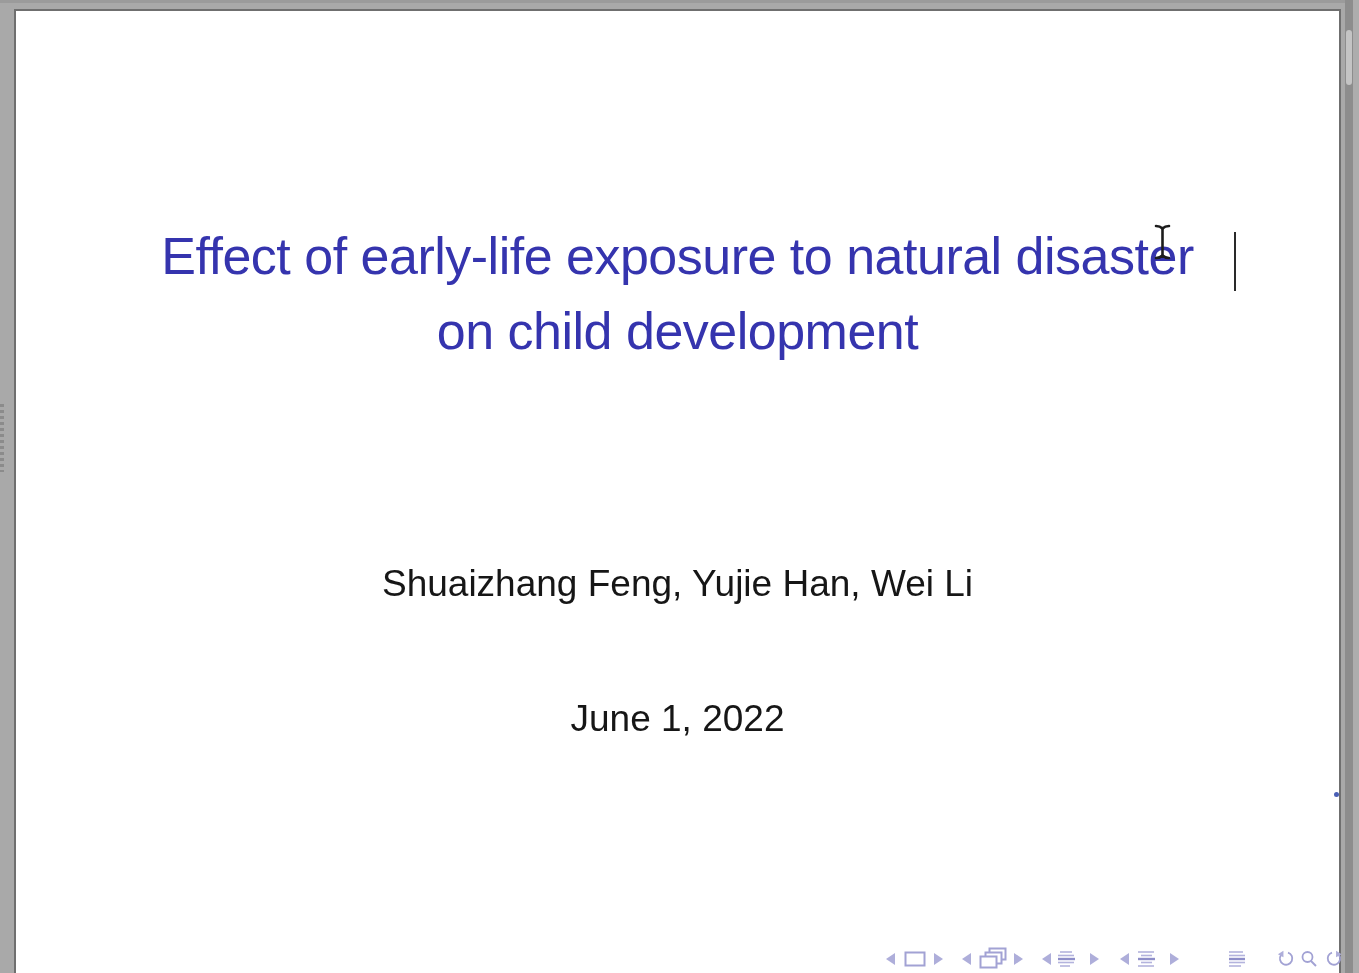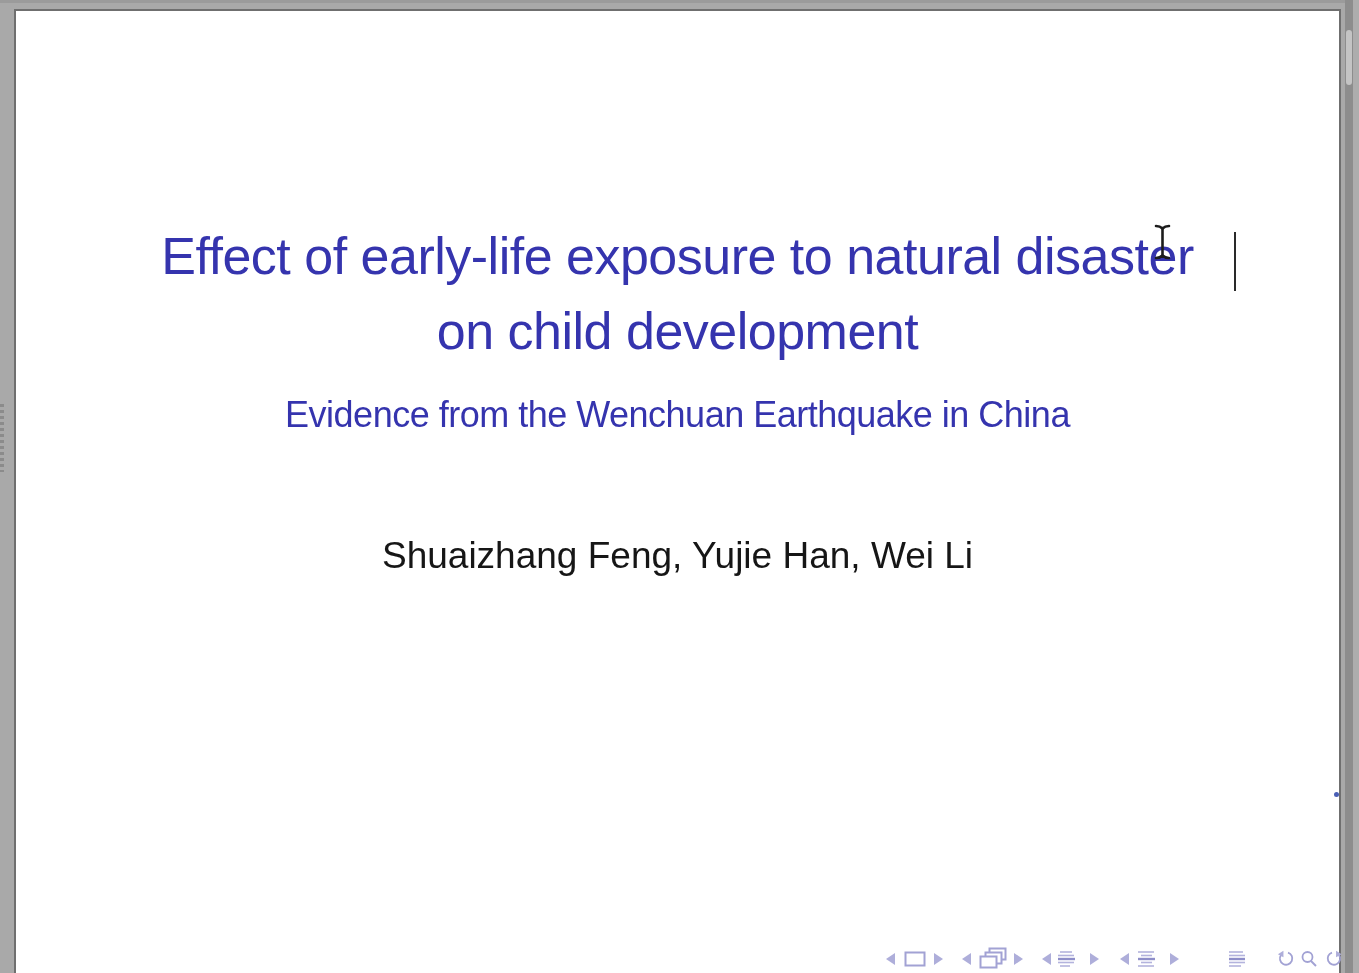--- a/index.html
+++ b/index.html
@@ -25,21 +25,21 @@
     position:absolute;left:14px;top:9px;width:1327px;height:964px;
     background:#ffffff;
     border:2px solid #6f6f6f;border-bottom:none;
     box-sizing:border-box;
   }
   .line{position:absolute;left:0;width:100%;text-align:center;white-space:nowrap;}
   .title-line{font-size:52px;color:#3534ae;letter-spacing:-0.5px;}
   .t1{top:215px;}
   .t2{top:290px;}
   .subtitle-line{top:383px;font-size:36px;color:#3534ae;letter-spacing:-0.5px;}
-  .authors-line{top:524px;font-size:37px;color:#161616;}
+  .authors-line{top:552px;font-size:37px;color:#161616;}
   .date-line{top:687px;font-size:37px;color:#161616;}
 
   .stray-dot{position:absolute;left:1318px;top:781px;width:5px;height:5px;border-radius:50%;background:#4a5fb5;}
 
   
   .caret{position:absolute;left:1218px;top:221px;width:2px;height:59px;background:#2a2a2a;}
 
   
   .ibeam{position:absolute;left:1133px;top:212px;}
 
@@ -50,22 +50,22 @@
 </style>
 </head>
 <body>
 
 <div class="top-shade"></div>
 <div class="edge-grip"></div>
 
 <div class="page">
   <div class="line title-line t1">Effect of early-life exposure to natural disaster</div>
   <div class="line title-line t2">on child development</div>
-  <div class="line subtitle-line">Evidence from the Wenchuan Earthquake in China</div>
   <div class="line authors-line">Shuaizhang Feng, Yujie Han, Wei Li</div>
+  <div class="line date-line">June 1, 2022</div>
 
   <div class="stray-dot"></div>
   <div class="caret"></div>
 
   <div class="ibeam">
     <svg width="28" height="38" viewBox="0 0 28 38">
       <g stroke="#1c1c1c" stroke-width="2.6" fill="none" stroke-linecap="round">
         <path d="M7 3 Q11 3 13.5 5.5 Q16 3 20 3"></path>
         <path d="M13.5 5 L13.5 33"></path>
         <path d="M7 35 Q11 35 13.5 32.5 Q16 35 20 35"></path>

